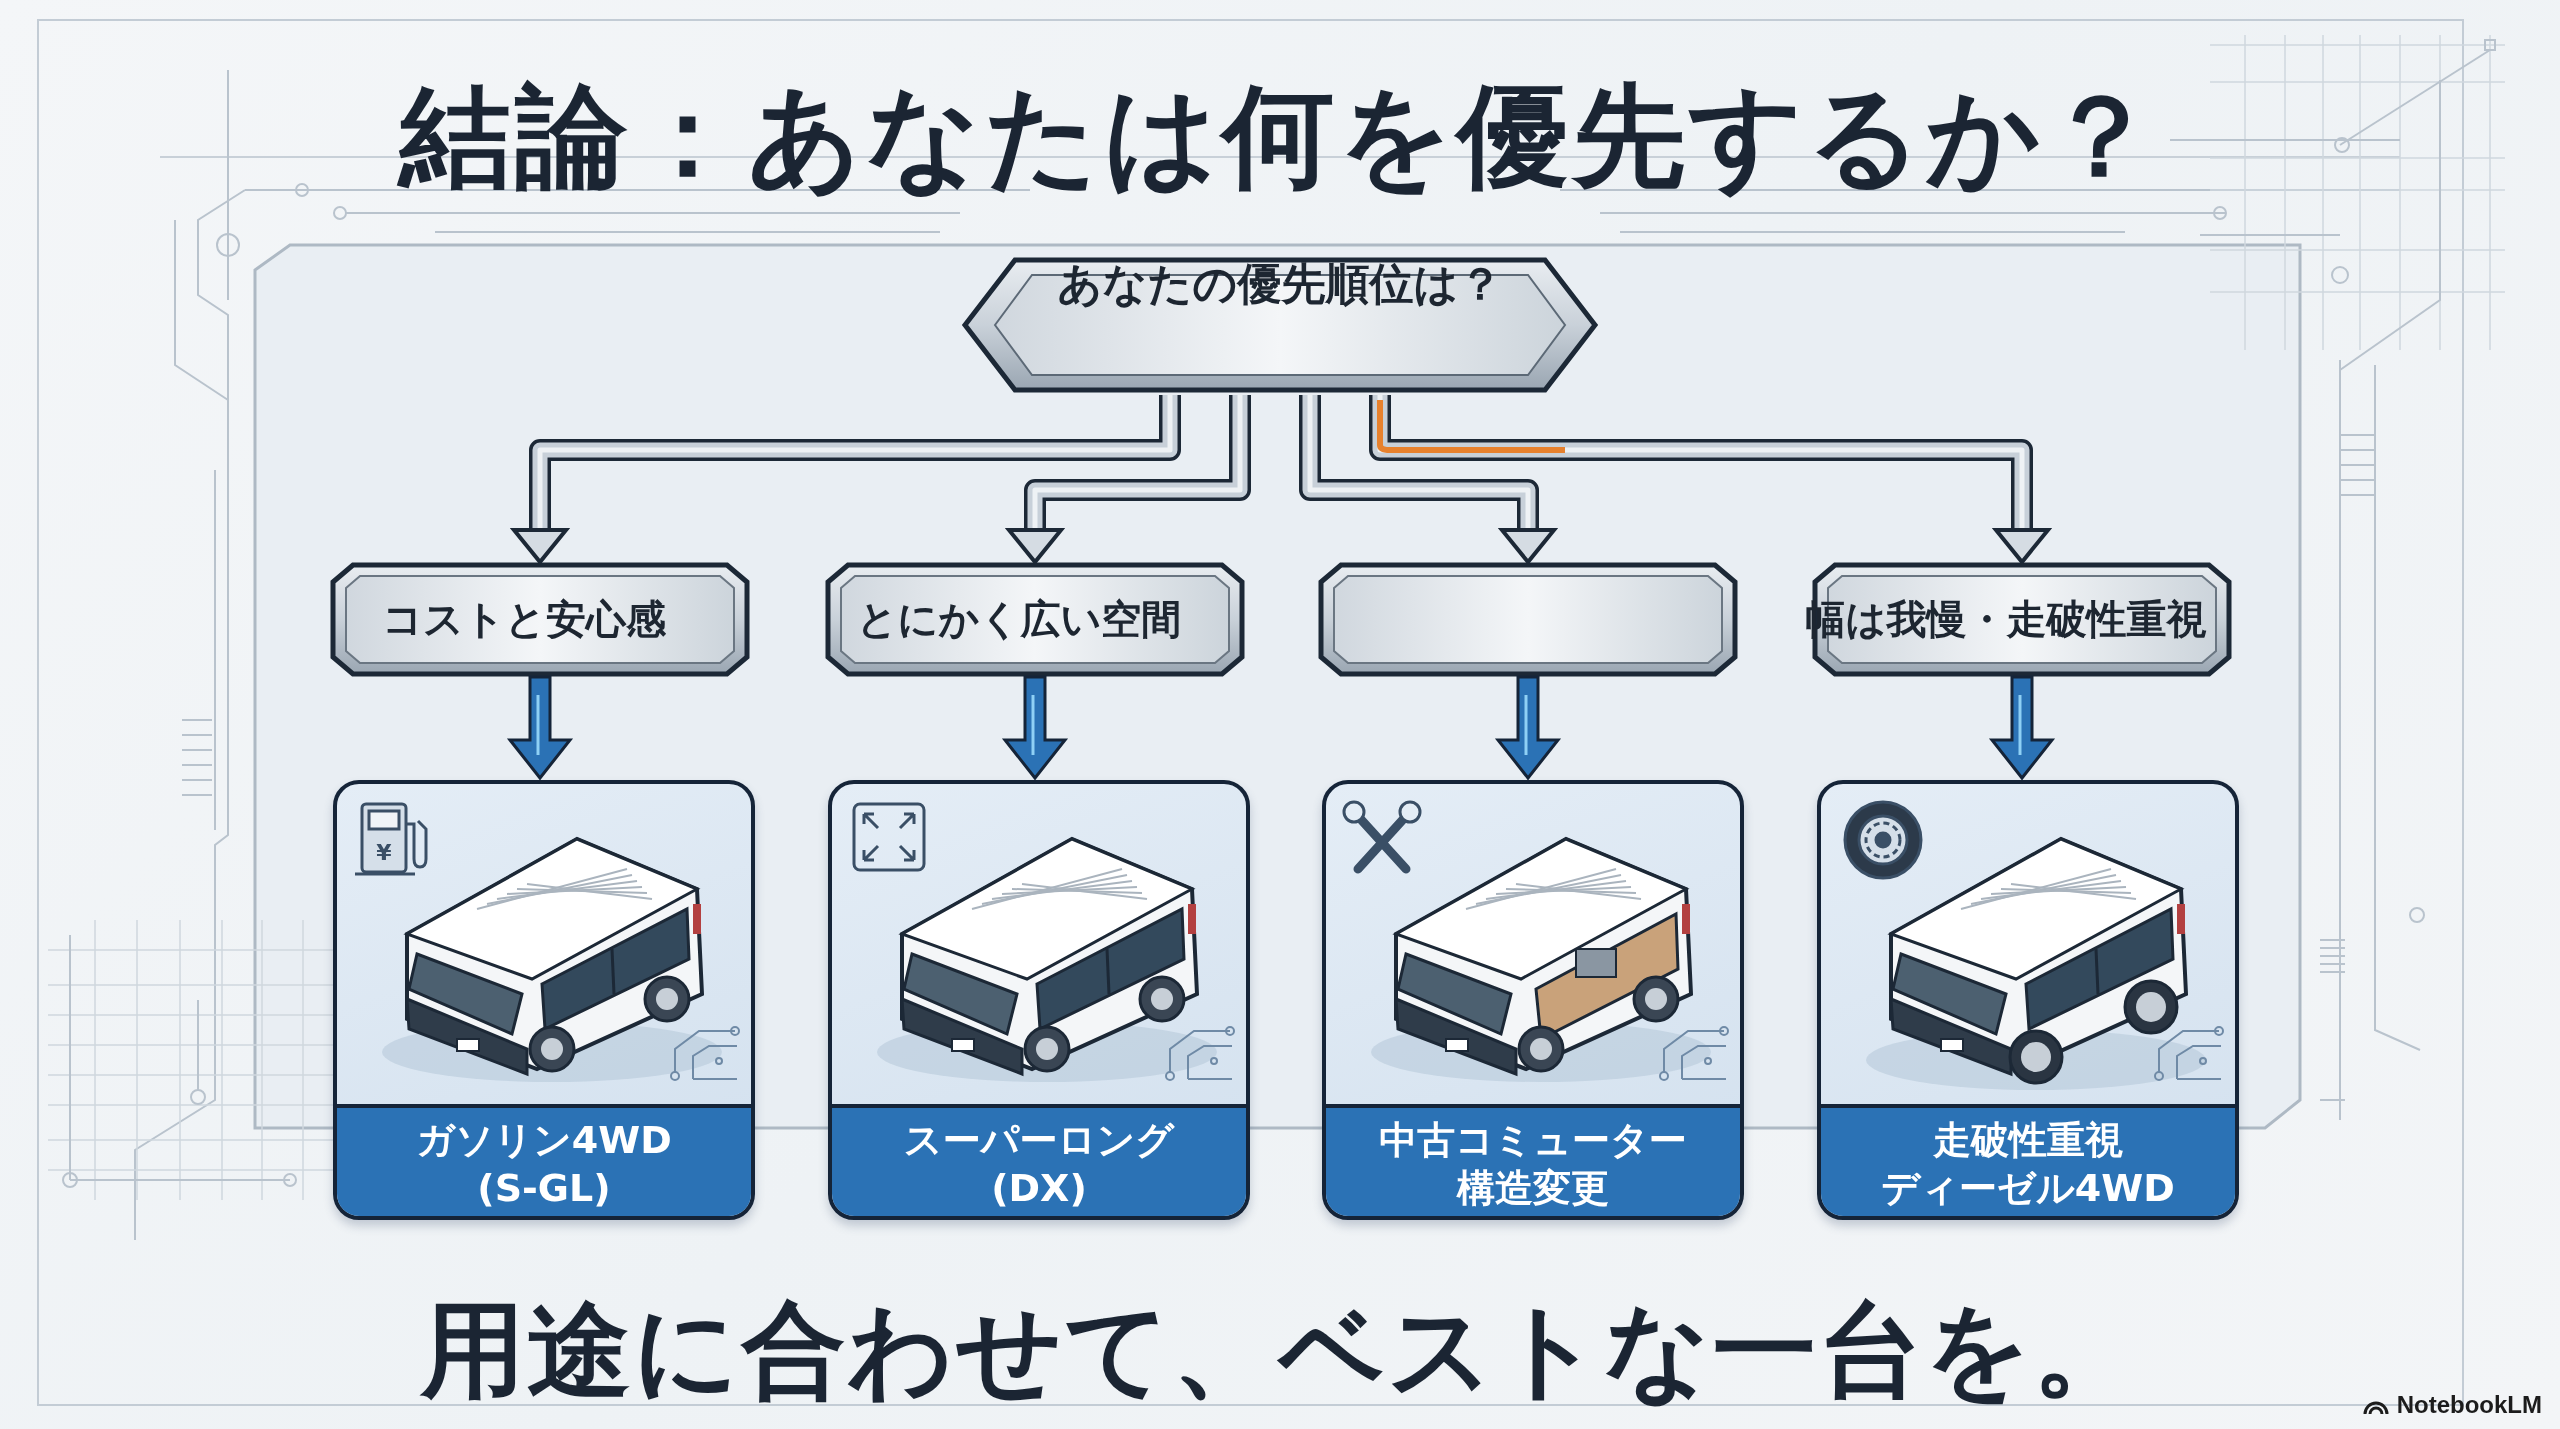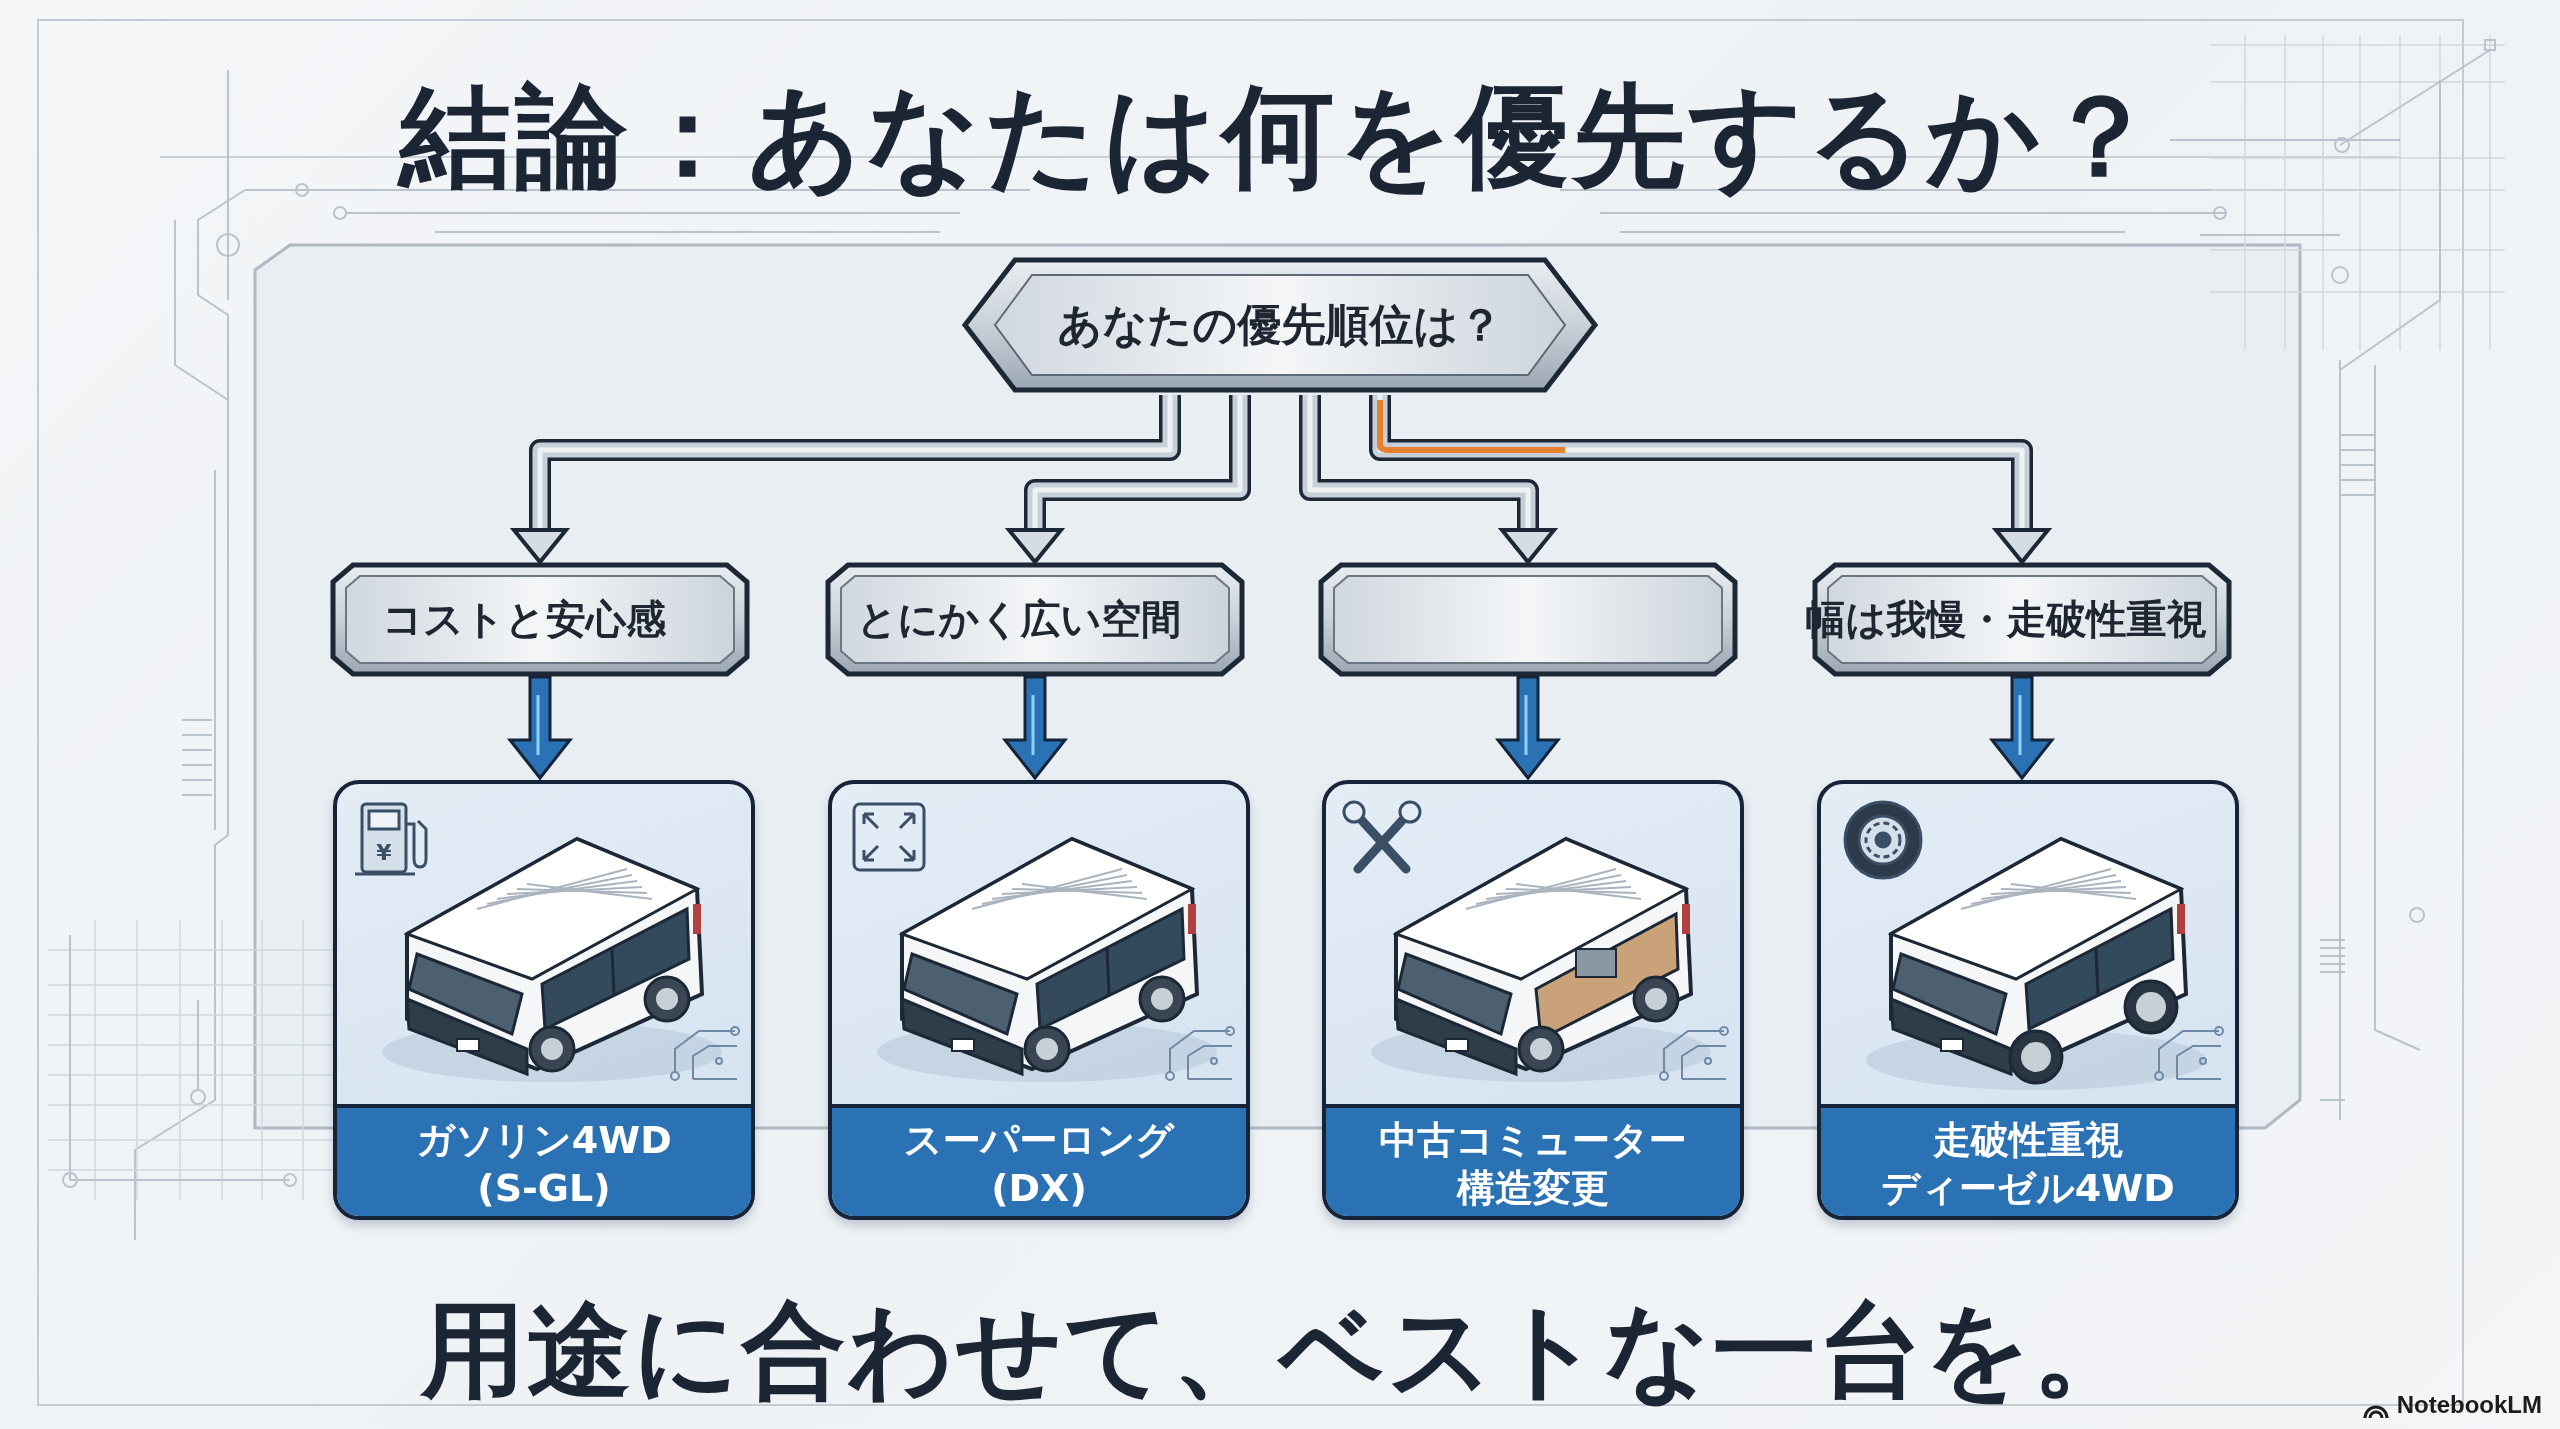--- a/index.html
+++ b/index.html
@@ -12,21 +12,21 @@
   .title {
     position:absolute; left:0; right:0; top:62px; text-align:center;
     font-size:112px; font-weight:bold; color:#1b2533; letter-spacing:4px;font-family:Liberation Mono, monospace;
   }
   .footer-slogan {
     position:absolute; left:0; right:0; top:1282px; text-align:center;
     font-size:104px; font-weight:bold; color:#1b2533; letter-spacing:2px;
   }
   .root-node {
     position:absolute; left:960px; top:255px; width:640px; height:140px;
-    display:flex; align-items:center; justify-content:center;
+    display:flex; align-items:flex-start; justify-content:center;
   }
   .root-node svg { position:absolute; left:0; top:0; }
   .root-node span {
     position:relative; font-size:44px; font-weight:bold; color:#1d2631;
   }
   .cat-node {
     position:absolute; top:562px; width:388px; height:115px;
     display:flex; align-items:center; justify-content:center;
   }
   .cat-node svg { position:absolute; left:0; top:0; }
@@ -41,21 +41,21 @@
   }
   .card-image { position:absolute; left:0; top:0; width:414px; height:320px; }
   .card-label {
     position:absolute; left:0; top:320px; width:414px; height:112px;
     background:#2b72b5; border-top:4px solid #152438;
     color:#ffffff; font-size:38px; font-weight:bold; 
     display:flex; flex-direction:column; align-items:center; justify-content:center;
     line-height:48px;
   }
   .brand {
-    position:absolute; right:18px; bottom:10px; display:flex; align-items:flex-end; gap:8px;
+    position:absolute; right:18px; bottom:10px; display:flex; align-items:center; gap:8px;
     font-family:"Liberation Sans", sans-serif; font-size:24px; color:#1c1c1c; font-weight:bold;
   }
 </style>
 </head>
 <body>
 
 <svg id="deco" viewBox="0 0 2560 1429">
   <g fill="none" stroke="#b9c3cd" stroke-width="2">
     <rect x="38" y="20" width="2425" height="1385" stroke="#c3ccd5"></rect>
     <polyline points="160,157 2400,157" stroke="#c8d0d8"></polyline>

